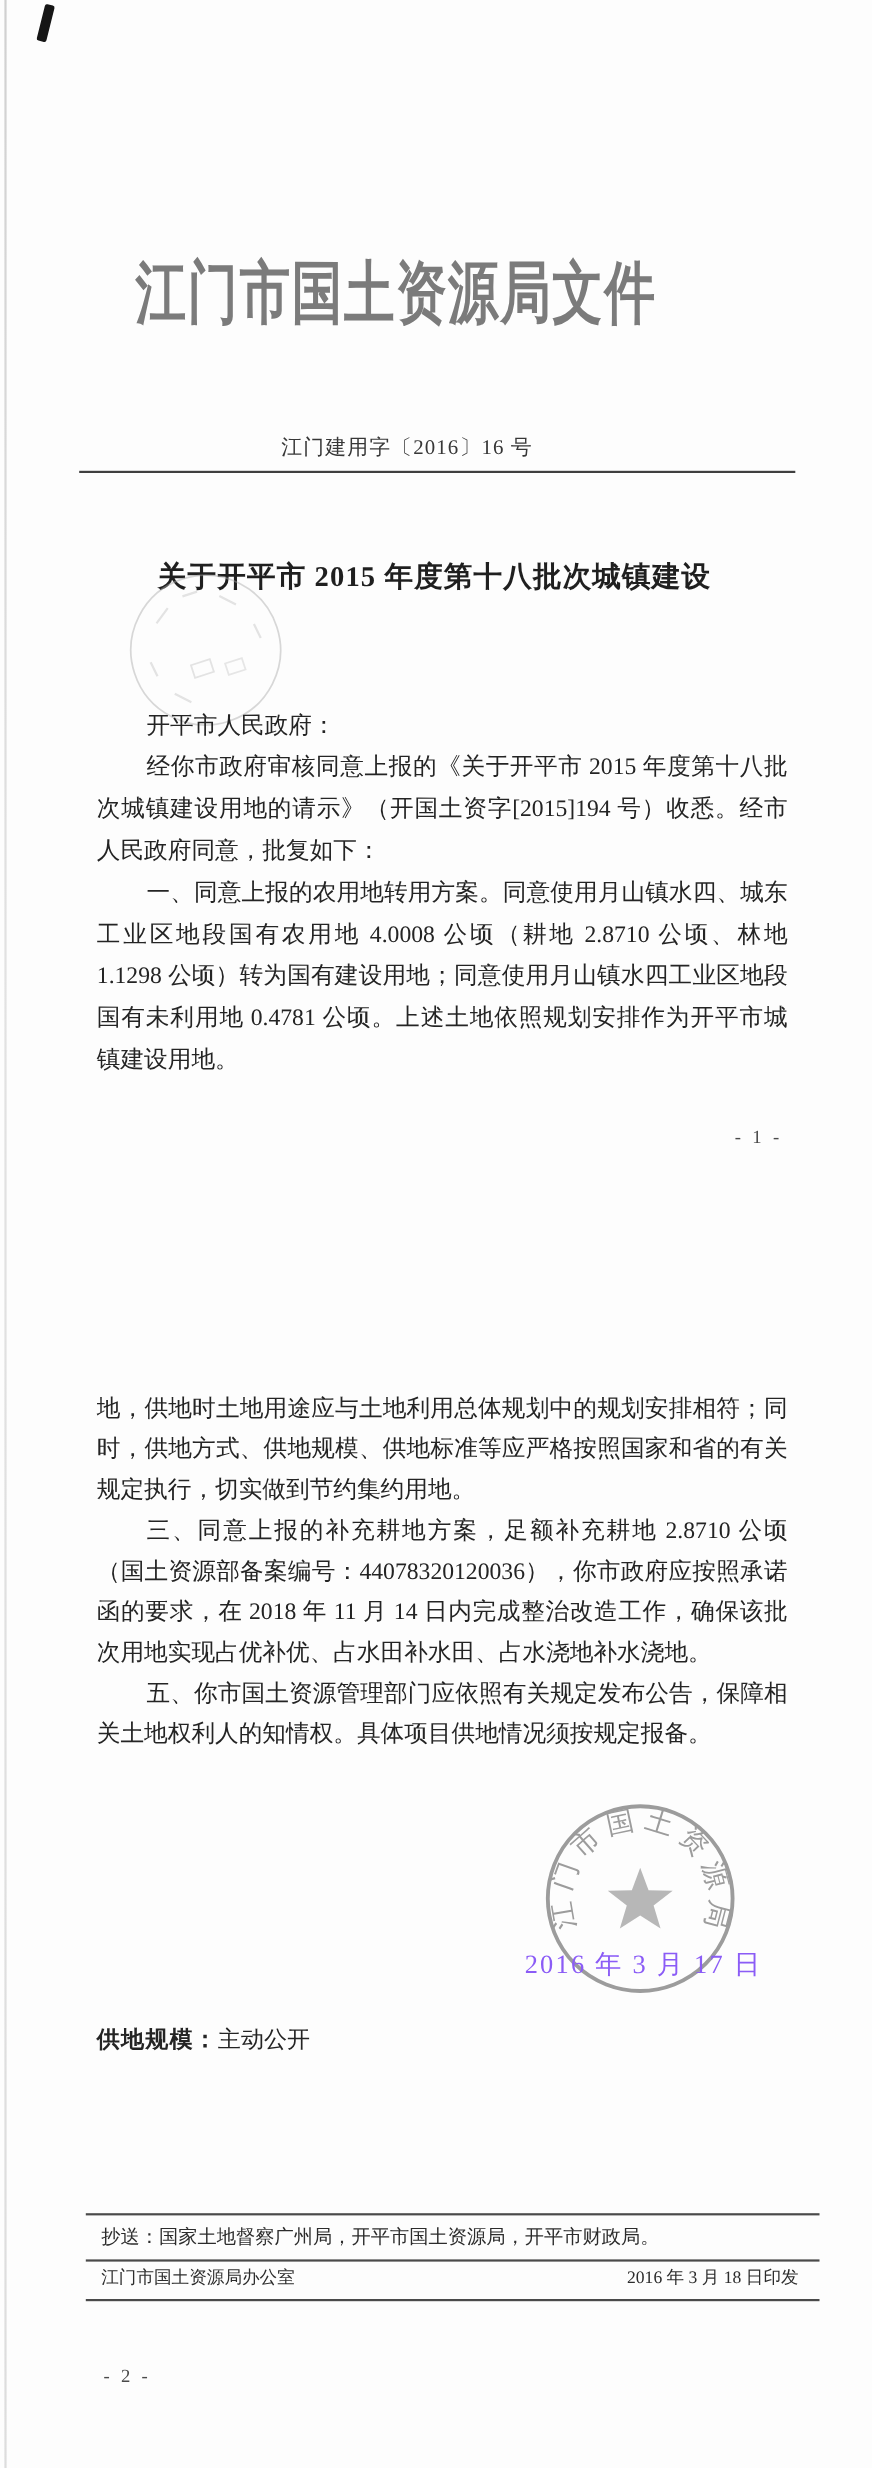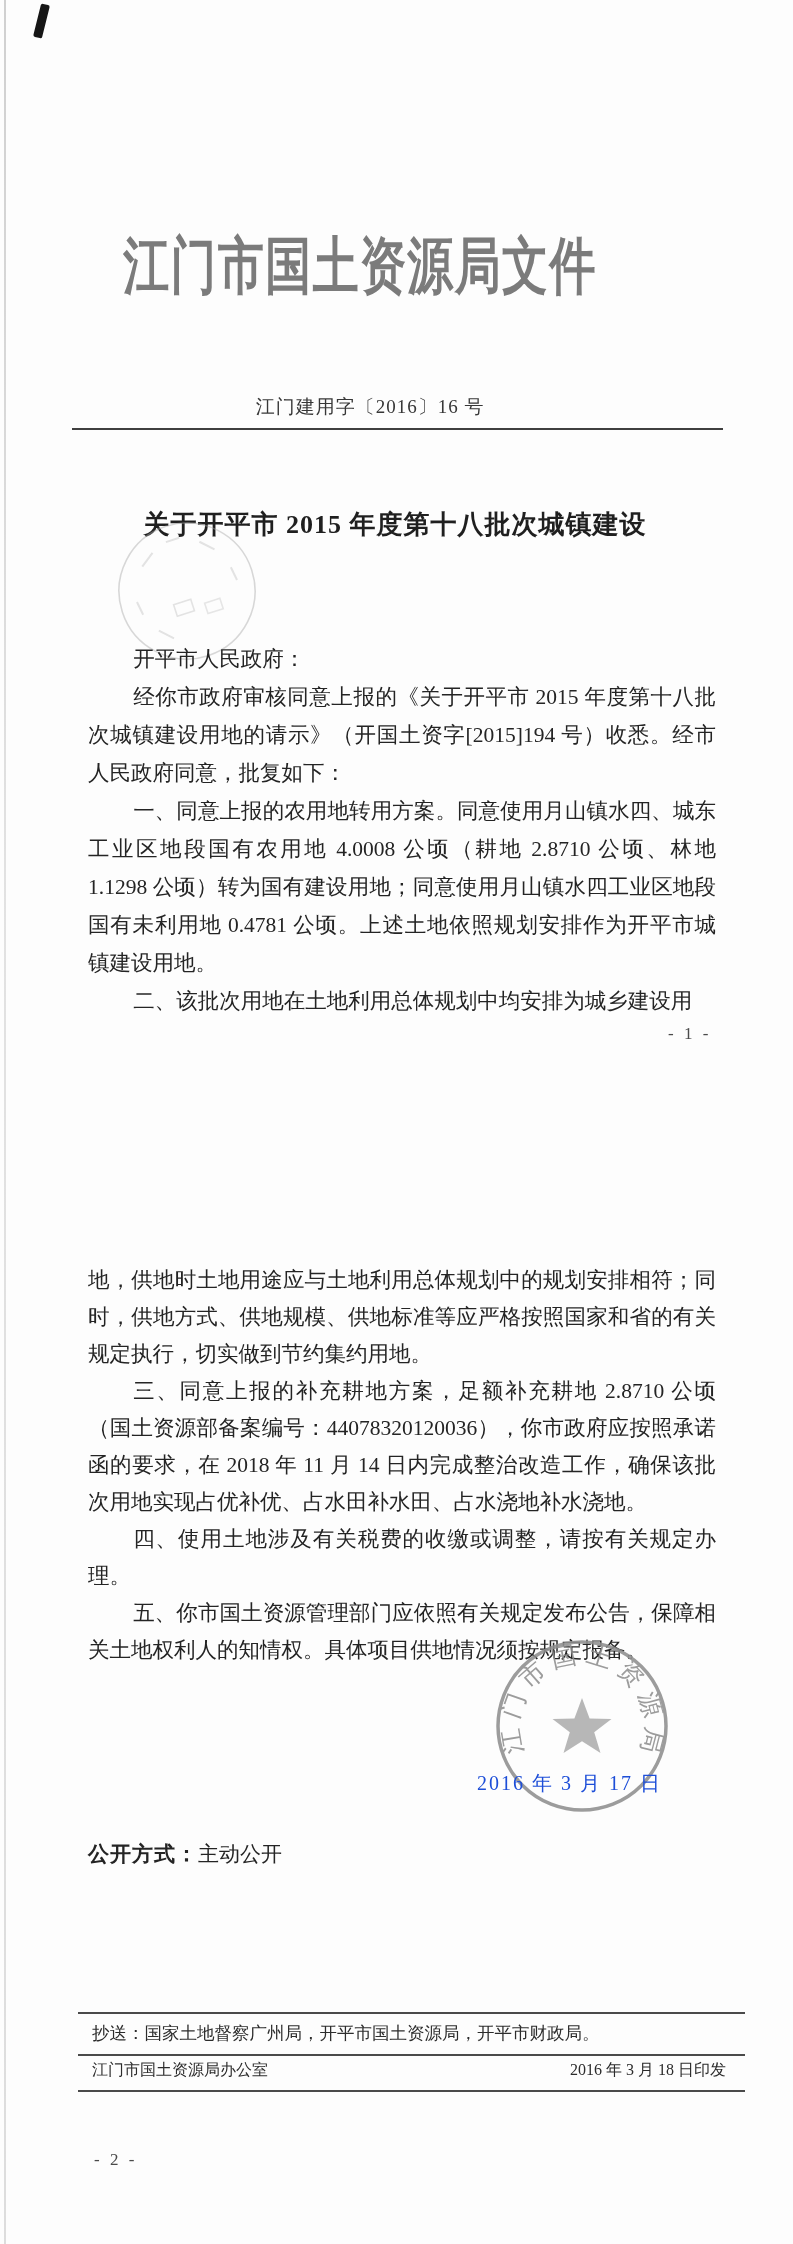--- a/index.html
+++ b/index.html
@@ -53,21 +53,21 @@
   .salutation{margin:0;text-indent:0;}
   .page-num{
     position:absolute;font-size:17px;color:#4a4a4a;letter-spacing:3px;white-space:nowrap;
   }
   .page-num-1{left:668px;top:1024px;}
   .page-num-2{left:94px;top:2150px;}
   .faint-stamp{position:absolute;left:112px;top:516px;opacity:.45;}
   .main-stamp{position:absolute;left:492px;top:1636px;opacity:.88;}
   .sign-date{
     position:absolute;left:477px;top:1770px;
-    font-size:20px;color:#1d4ed8;letter-spacing:2px;white-space:nowrap;
+    font-size:24px;color:#8b5cf6;letter-spacing:2px;white-space:nowrap;
   }
   .disclosure{
     position:absolute;left:88px;top:1840px;font-size:21px;color:#242424;
   }
   .disclosure .lbl{font-weight:bold;letter-spacing:1px;}
   .rule{position:absolute;left:78px;width:667px;background:#4a4a4a;}
   .rule-a{top:2012px;height:2px;}
   .rule-b{top:2054px;height:2px;}
   .rule-c{top:2090px;height:2px;}
   .cc-line{
@@ -109,45 +109,43 @@
       </g>
       <rect x="58" y="84" width="18" height="12" fill="none" stroke="#b4b4b4" stroke-width="1.6" opacity="0.8"></rect>
       <rect x="88" y="92" width="16" height="11" fill="none" stroke="#b4b4b4" stroke-width="1.6" opacity="0.7"></rect>
     </g>
   </svg>
 
   <div class="body-block body-p1">
     <p class="salutation">开平市人民政府：</p>
     <p>经你市政府审核同意上报的《关于开平市 2015 年度第十八批次城镇建设用地的请示》（开国土资字[2015]194 号）收悉。经市人民政府同意，批复如下：</p>
     <p>一、同意上报的农用地转用方案。同意使用月山镇水四、城东工业区地段国有农用地 4.0008 公顷（耕地 2.8710 公顷、林地 1.1298 公顷）转为国有建设用地；同意使用月山镇水四工业区地段国有未利用地 0.4781 公顷。上述土地依照规划安排作为开平市城镇建设用地。</p>
-    <p>二、该批次用地在土地利用总体规划中均安排为城乡建设用</p>
   </div>
 
   <div class="page-num page-num-1">- 1 -</div>
 
   <div class="body-block body-p2">
     <p class="no-indent">地，供地时土地用途应与土地利用总体规划中的规划安排相符；同时，供地方式、供地规模、供地标准等应严格按照国家和省的有关规定执行，切实做到节约集约用地。</p>
     <p>三、同意上报的补充耕地方案，足额补充耕地 2.8710 公顷（国土资源部备案编号：44078320120036），你市政府应按照承诺函的要求，在 2018 年 11 月 14 日内完成整治改造工作，确保该批次用地实现占优补优、占水田补水田、占水浇地补水浇地。</p>
-    <p>四、使用土地涉及有关税费的收缴或调整，请按有关规定办理。</p>
     <p>五、你市国土资源管理部门应依照有关规定发布公告，保障相关土地权利人的知情权。具体项目供地情况须按规定报备。</p>
   </div>
 
   <svg class="main-stamp" width="180" height="180" viewBox="0 0 180 180">
     <circle cx="90" cy="90" r="84" fill="none" stroke="#8f8f8f" stroke-width="3.5"></circle>
     <polygon points="90,62 97.6,82.5 119.5,82.9 102.2,96.2 108.5,117.1 90,105.3 71.5,117.1 77.8,96.2 60.5,82.9 82.4,82.5" fill="#9a9a9a" opacity="0.8"></polygon>
     <path id="seal-arc" d="M 38.4 126.2 A 63 63 0 1 1 141.6 126.2" fill="none" stroke="none"></path>
     <text font-size="25" fill="#8f8f8f" letter-spacing="7" font-family="'Liberation Serif','DejaVu Serif',serif">
       <textPath href="#seal-arc" startOffset="12">江门市国土资源局</textPath>
     </text>
   </svg>
 
   <div class="sign-date">2016 年 3 月 17 日</div>
 
   <div class="disclosure">
-    <span class="lbl">公开方式：</span><span>主动公开</span>
+    <span class="lbl">供地规模：</span><span>主动公开</span>
   </div>
 
   <div class="rule rule-a"></div>
   <div class="cc-line">抄送：国家土地督察广州局，开平市国土资源局，开平市财政局。</div>
   <div class="rule rule-b"></div>
   <div class="office-row">
     <span>江门市国土资源局办公室</span>
     <span>2016 年 3 月 18 日印发</span>
   </div>
   <div class="rule rule-c"></div>

